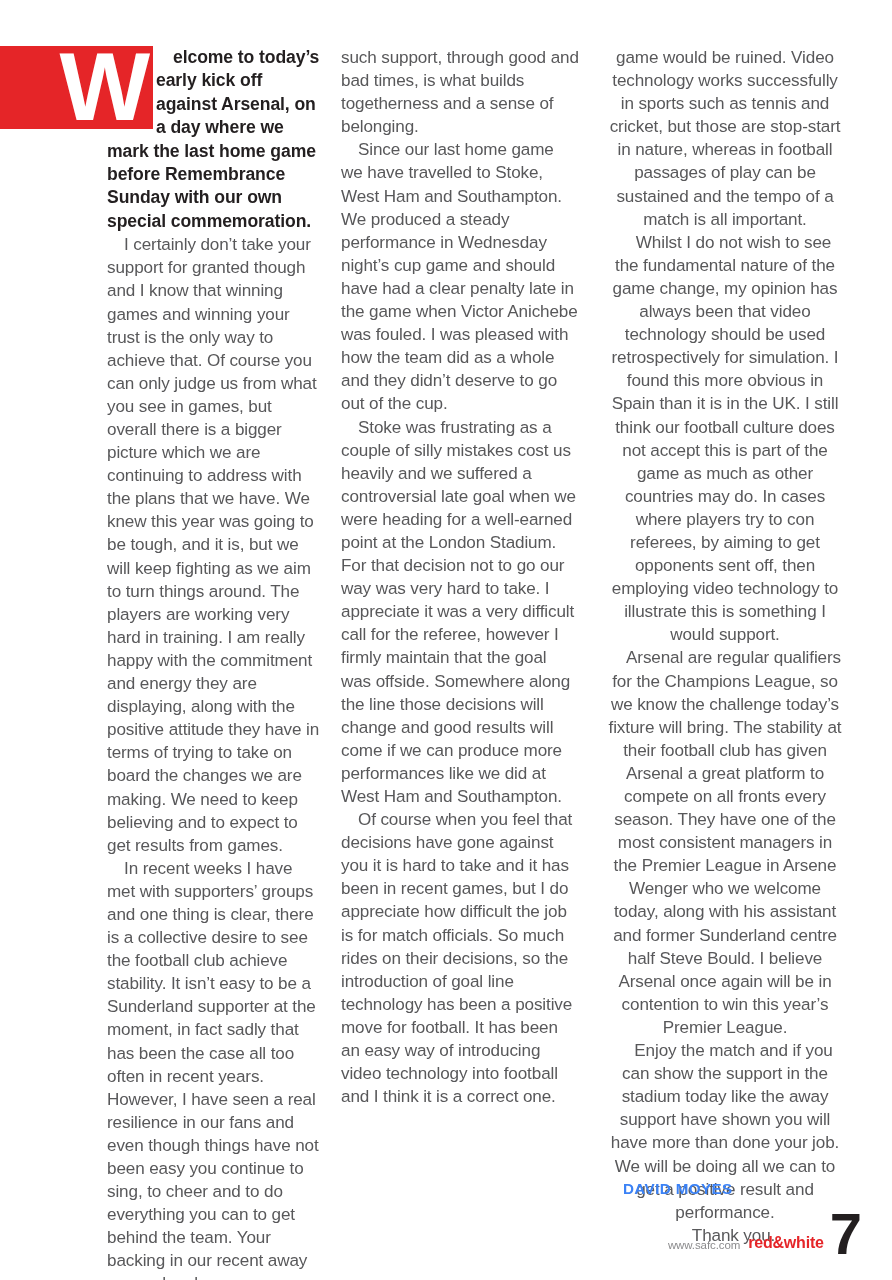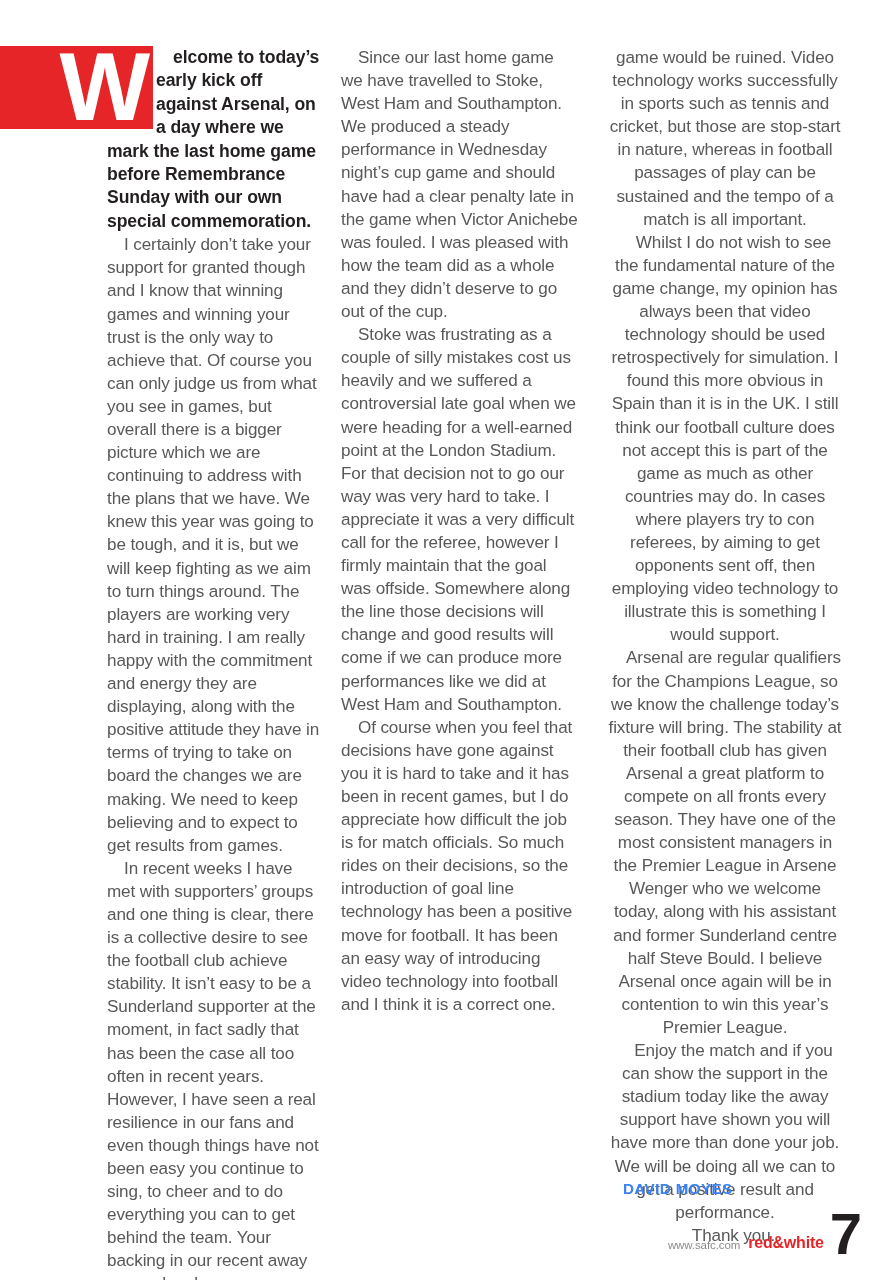--- a/index.html
+++ b/index.html
@@ -144,20 +144,21 @@
 
   <div class="columns">
 
     <div class="col col-1">
       <p class="intro"><span class="shim"></span><span>elcome to today’s early kick off against Arsenal, on a day where we mark the last home game before Remembrance Sunday with our own special commemoration.</span></p>
       <p class="body">I certainly don’t take your support for granted though and I know that winning games and winning your trust is the only way to achieve that. Of course you can only judge us from what you see in games, but overall there is a bigger picture which we are continuing to address with the plans that we have. We knew this year was going to be tough, and it is, but we will keep fighting as we aim to turn things around. The players are working very hard in training. I am really happy with the commitment and energy they are displaying, along with the positive attitude they have in terms of trying to take on board the changes we are making. We need to keep believing and to expect to get results from games.</p>
       <p class="body">In recent weeks I have met with supporters’ groups and one thing is clear, there is a collective desire to see the football club achieve stability. It isn’t easy to be a Sunderland supporter at the moment, in fact sadly that has been the case all too often in recent years. However, I have seen a real resilience in our fans and even though things have not been easy you continue to sing, to cheer and to do everything you can to get behind the team. Your backing in our recent away games has been magnificent - including almost 1,300 completing a 700-miles round trip to Southampton - and</p>
     </div>
 
     <div class="col col-2">
+      <p class="body first">such support, through good and bad times, is what builds togetherness and a sense of belonging.</p>
       <p class="body">Since our last home game we have travelled to Stoke, West Ham and Southampton. We produced a steady performance in Wednesday night’s cup game and should have had a clear penalty late in the game when Victor Anichebe was fouled. I was pleased with how the team did as a whole and they didn’t deserve to go out of the cup.</p>
       <p class="body">Stoke was frustrating as a couple of silly mistakes cost us heavily and we suffered a controversial late goal when we were heading for a well-earned point at the London Stadium. For that decision not to go our way was very hard to take. I appreciate it was a very difficult call for the referee, however I firmly maintain that the goal was offside. Somewhere along the line those decisions will change and good results will come if we can produce more performances like we did at West Ham and Southampton.</p>
       <p class="body">Of course when you feel that decisions have gone against you it is hard to take and it has been in recent games, but I do appreciate how difficult the job is for match officials. So much rides on their decisions, so the introduction of goal line technology has been a positive move for football. It has been an easy way of introducing video technology into football and I think it is a correct one.</p>
     </div>
 
     <div class="col col-3">
       <p class="body first">game would be ruined. Video technology works successfully in sports such as tennis and cricket, but those are stop-start in nature, whereas in football passages of play can be sustained and the tempo of a match is all important.</p>
       <p class="body">Whilst I do not wish to see the fundamental nature of the game change, my opinion has always been that video technology should be used retrospectively for simulation. I found this more obvious in Spain than it is in the UK. I still think our football culture does not accept this is part of the game as much as other countries may do. In cases where players try to con referees, by aiming to get opponents sent off, then employing video technology to illustrate this is something I would support.</p>
       <p class="body">Arsenal are regular qualifiers for the Champions League, so we know the challenge today’s fixture will bring. The stability at their football club has given Arsenal a great platform to compete on all fronts every season. They have one of the most consistent managers in the Premier League in Arsene Wenger who we welcome today, along with his assistant and former Sunderland centre half Steve Bould. I believe Arsenal once again will be in contention to win this year’s Premier League.</p>
       <p class="body">Enjoy the match and if you can show the support in the stadium today like the away support have shown you will have more than done your job. We will be doing all we can to get a positive result and performance.</p>

